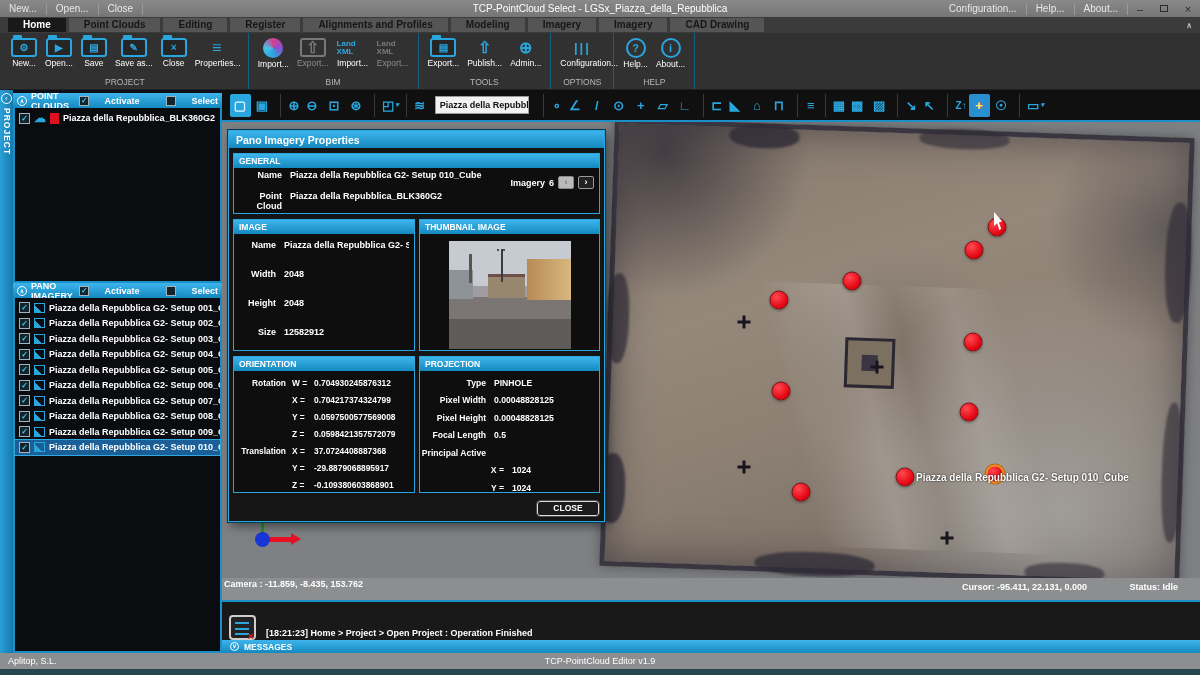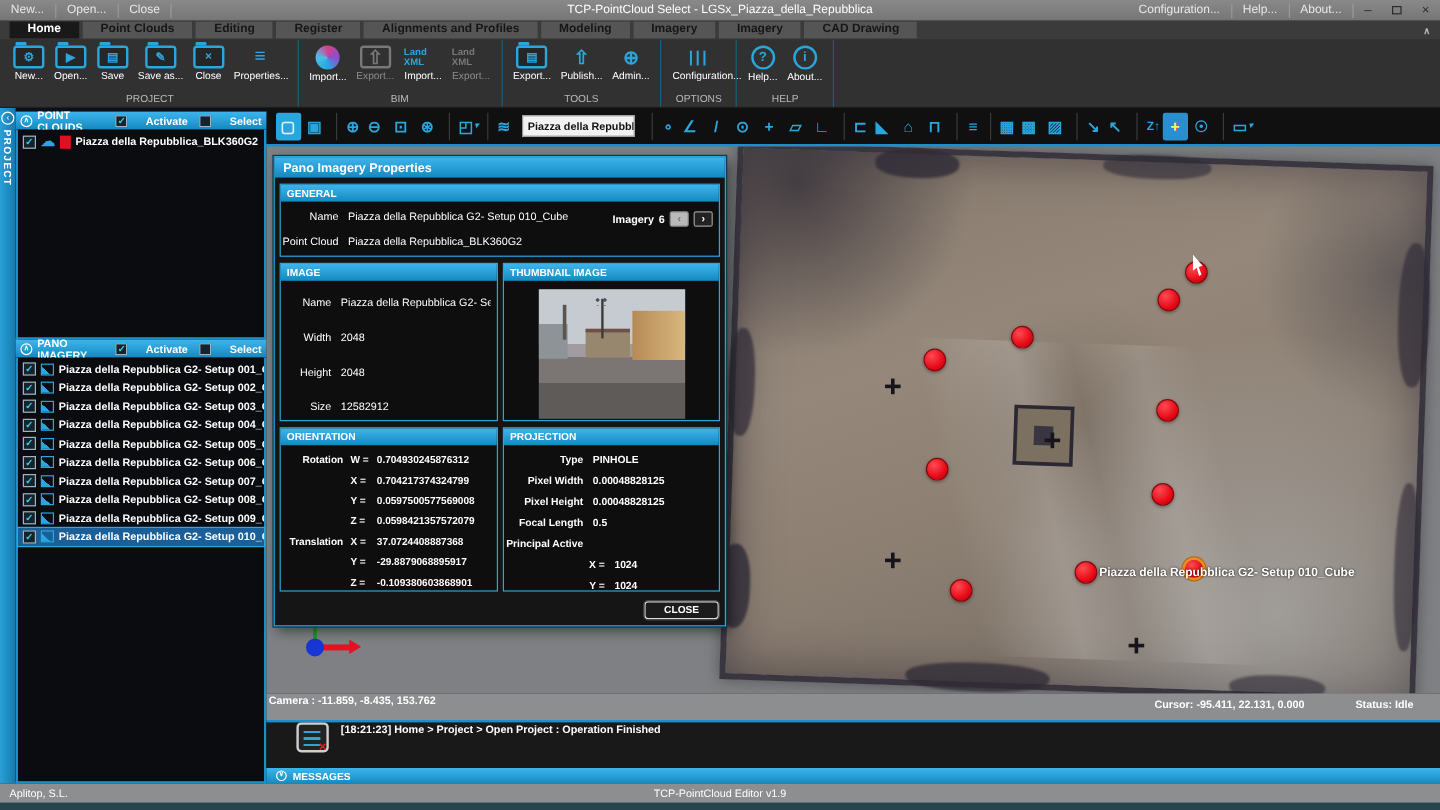--- a/index.html
+++ b/index.html
@@ -54,21 +54,21 @@
 .tdrop{width:94px;height:18px;background:#f2f2f2;border:1px solid #9a9a9a;color:#111;font-size:9px;font-weight:700;display:flex;align-items:center;padding:0 4px;margin:0 7px;white-space:nowrap;overflow:hidden}
 
 
 #sidebar{position:absolute;left:0;top:90px;width:222px;height:563px;background:#0d1016}
 #pstrip{position:absolute;left:0;top:90px;width:13px;height:563px;background:linear-gradient(90deg,#2aa0d8,#1679ab)}
 .pchev{width:11px;height:11px;border:1px solid #fff;border-radius:50%;color:#fff;font-size:7px;line-height:9px;text-align:center;margin:3px auto 4px}
 .vlabel{writing-mode:vertical-rl;font-size:8.5px;font-weight:700;color:#fff;letter-spacing:1px;display:block;margin:2px auto}
 .phead{position:absolute;left:13px;width:209px;height:15px;background:linear-gradient(#3db5ec,#1489c0);display:flex;align-items:center;font-size:9px;font-weight:700;color:#fff;padding:0 4px;gap:4px}
 .phead .chev{width:10px;height:10px;border:1px solid #fff;border-radius:50%;font-size:6px;line-height:8px;text-align:center;flex:none}
 .hgrp{margin-left:auto;display:flex;align-items:center;gap:15px}
-.hgrp+.hgrp{margin-left:6px}
+.hgrp+.hgrp{margin-left:23px}
 .cb{width:10px;height:10px;background:#15232c;border:1px solid #9fb4bf;display:inline-flex;align-items:center;justify-content:center;font-size:8px;color:#39d5ea;flex:none}
 .cb.on::after{content:"✓"}
 .pbody{position:absolute;left:13px;width:209px;background:#0a0c10;border:2px solid #1b8fc7;border-top:none}
 .prow{display:flex;align-items:center;gap:4px;padding-left:4px;font-size:9px;font-weight:700;color:#fff;height:15.5px;white-space:nowrap;overflow:hidden}
 .prow.selected{background:#1a5f98;outline:1px solid #2fa8e0}
 .prow .cb{width:11px;height:11px}
 .imgic{width:11px;height:10px;border:1px solid #2aa6df;background:linear-gradient(to top right,#2aa6df 38%,transparent 39%);flex:none}
 .cloudic{color:#2aa6df;font-size:12px;line-height:10px}
 .swatch{width:9px;height:11px;background:#e01020;flex:none}
 #pcrow{height:18px;padding-top:2px}
@@ -92,21 +92,21 @@
 .axg{position:absolute;left:39px;top:391px;width:3px;height:27px;background:#17a017}
 .axo{position:absolute;left:33px;top:410px;width:15px;height:15px;border-radius:50%;background:#1736d6}
 .axr{position:absolute;left:46px;top:415px;width:24px;height:5px;background:#e81123}
 .axr::after{content:"";position:absolute;right:-9px;top:-4px;border-left:10px solid #e81123;border-top:6.5px solid transparent;border-bottom:6.5px solid transparent}
 
 
 #dialog{position:absolute;left:228px;top:130px;width:377px;height:392px;background:#151515;border:1px solid #2aa6df;box-shadow:0 0 0 1px #0a3a52,3px 4px 10px rgba(0,0,0,.5);z-index:10}
 .dtitle{height:17px;background:linear-gradient(#3db5ec,#1489c0);color:#fff;font-size:10.5px;font-weight:700;display:flex;align-items:center;padding-left:7px}
 .dsec{position:absolute;border:1px solid #2aa6df;background:#0e0e0e}
 .dshead{height:14px;background:linear-gradient(#3db5ec,#1489c0);color:#fff;font-size:8.5px;font-weight:700;display:flex;align-items:center;padding-left:5px}
-.grow{display:flex;align-items:center;font-size:9px;font-weight:400;color:#fff}
+.grow{display:flex;font-size:9px;font-weight:700;color:#fff}
 .glab{width:48px;text-align:right;margin-right:8px;flex:none}
 .gval{white-space:nowrap;overflow:hidden}
 #gsec .grow{height:21px;padding-top:2px}
 #imagerynav{position:absolute;right:5px;top:22px;display:flex;align-items:center;gap:4px;font-size:9px;font-weight:700;color:#fff}
 .navbtn{width:16px;height:13px;border:1px solid #9a9a9a;background:#222;color:#fff;font-size:9px;line-height:11px;text-align:center;border-radius:2px}
 .navbtn.dis{background:#b9b9b9;color:#777;border-color:#888}
 #imgsec .grow{height:29px;padding-top:6px}
 #imgsec .glab{width:42px}
 .orow{display:flex;align-items:center;height:17px;font-size:8.4px;font-weight:700;color:#fff;white-space:nowrap}
 .ogrp{width:52px;text-align:right;margin-right:6px;flex:none}
@@ -123,21 +123,21 @@
 #thumb .lph{position:absolute;left:38%;top:6%;width:13px;height:8px;background:radial-gradient(circle,#4a525a 30%,transparent 32%) 0 0/6px 6px}
 #closewrap{position:absolute;right:5px;bottom:5px}
 #closebtn{width:62px;height:15px;background:#1c1c1c;border:1px solid #dcdcdc;outline:1px solid #4a4a4a;border-radius:3px;color:#fff;font-size:8.5px;font-weight:700;text-align:center;line-height:13px}
 
 
 #vstatus{position:absolute;left:222px;top:578px;width:978px;height:22px;background:#8d8e90;color:#fff;font-size:9px;font-weight:700}
 #vstatus .cam{position:absolute;left:2px;top:1px}
 #vstatus .tgt{position:absolute;left:2px;top:23px}
 #vstatus .cur{position:absolute;left:740px;top:4px}
 #vstatus .sta{position:absolute;right:22px;top:4px}
-#messages{position:absolute;left:222px;top:600px;width:978px;height:40px;background:#191919;border-top:2px solid #1b8fc7;display:flex;align-items:flex-start;padding-left:25px;gap:10px}
+#messages{position:absolute;left:222px;top:600px;width:978px;height:40px;background:#191919;border-top:2px solid #1b8fc7;display:flex;align-items:flex-end;padding-left:7px;gap:10px}
 .micon{width:27px;height:25px;border:2px solid #cfcfcf;border-radius:4px;background:#232323;position:relative;flex:none}
 .micon::before{content:"";position:absolute;left:4px;right:5px;top:5px;height:13px;background:repeating-linear-gradient(#2aa6df 0 2px,transparent 2px 5.5px)}
 .micon::after{content:"×";color:#e02020;position:absolute;right:0;bottom:-4px;font-size:11px;font-weight:900}
 .mlines{font-size:9px;font-weight:700;color:#fff;line-height:13px}
 #msgbar{position:absolute;left:222px;top:640px;width:978px;height:13px;background:linear-gradient(#3db5ec,#1489c0);display:flex;align-items:center;gap:5px;padding-left:8px;color:#fff;font-size:8.5px;font-weight:700}
 #msgbar .chev{width:9px;height:9px;border:1px solid #fff;border-radius:50%;font-size:6px;line-height:7px;text-align:center}
 #footer{position:absolute;left:0;top:653px;width:1200px;height:16px;background:#8d8e90;color:#fff;font-size:9px;display:flex;align-items:center;padding:0 8px}
 #fversion{position:absolute;left:0;right:0;text-align:center}
 #bottomstrip{position:absolute;left:0;top:669px;width:1200px;height:6px;background:#27454f}
 </style>

